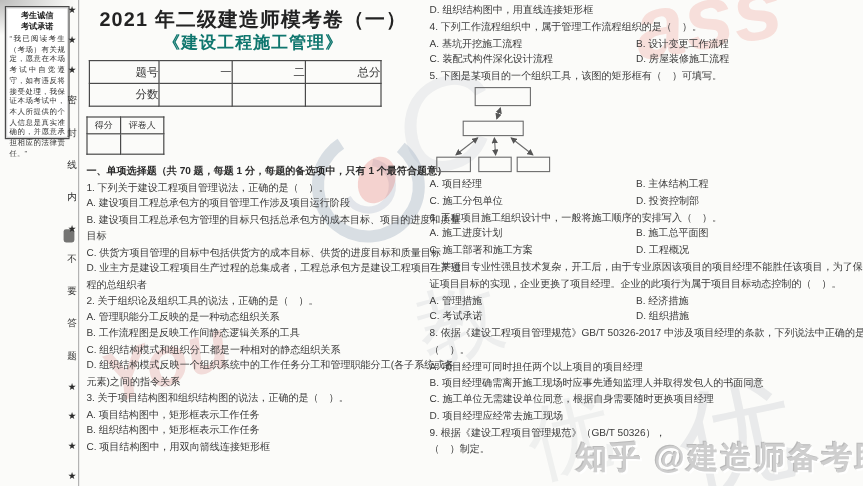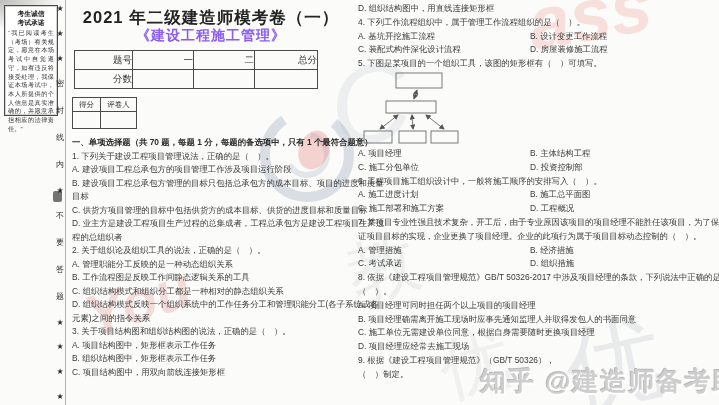--- a/index.html
+++ b/index.html
@@ -39,21 +39,21 @@
   .seal-strip{
     position:absolute;left:54px;top:0;width:12px;height:405px;z-index:4;
     display:flex;flex-direction:column;justify-content:space-between;align-items:center;
     padding:4px 0;box-sizing:border-box;font-size:8px;color:#2c2c2c;
   }
   .seal-line{position:absolute;left:65px;top:0;bottom:0;width:0;border-left:1px solid #b3b3b3;z-index:3;}
   
   .col-left{position:absolute;left:72px;top:8px;width:278px;z-index:5;}
   .col-right{position:absolute;left:358px;top:2px;width:359px;z-index:5;}
   .paper-title1{font-size:16.5px;font-weight:bold;text-align:center;letter-spacing:1px;color:#232323;height:18px;line-height:18px;}
-  .paper-title2{font-size:14px;font-weight:bold;text-align:center;letter-spacing:1px;color:#8b5cf6;height:15px;line-height:15px;margin-top:2px;}
+  .paper-title2{font-size:14px;font-weight:bold;text-align:center;letter-spacing:1px;color:#0f766e;height:15px;line-height:15px;margin-top:2px;}
   table{border-collapse:collapse;}
   .score-table{margin-top:7px;margin-left:2px;}
   .score-table td{border:1px solid #4a4a4a;text-align:right;font-size:9.5px;color:#333;height:18px;padding:0;}
   .score-table .c0{width:57px;}.score-table .c1{width:60px;}.score-table .c2{width:60px;}.score-table .c3{width:62px;}
   .grader-table{margin-top:8px;margin-left:0px;}
   .grader-table td{border:1px solid #4a4a4a;text-align:center;font-size:7.5px;color:#333;padding:0;margin-left:18px;}
   .grader-table .g0{width:27px;}.grader-table .g1{width:35px;}
   .grader-table .hrow td{height:13px;}
   .grader-table .erow td{height:16px;}
   .section-heading{margin-top:7px;font-size:8.4px;font-weight:bold;white-space:nowrap;height:13.5px;line-height:13.5px;color:#2a2a2a;}

